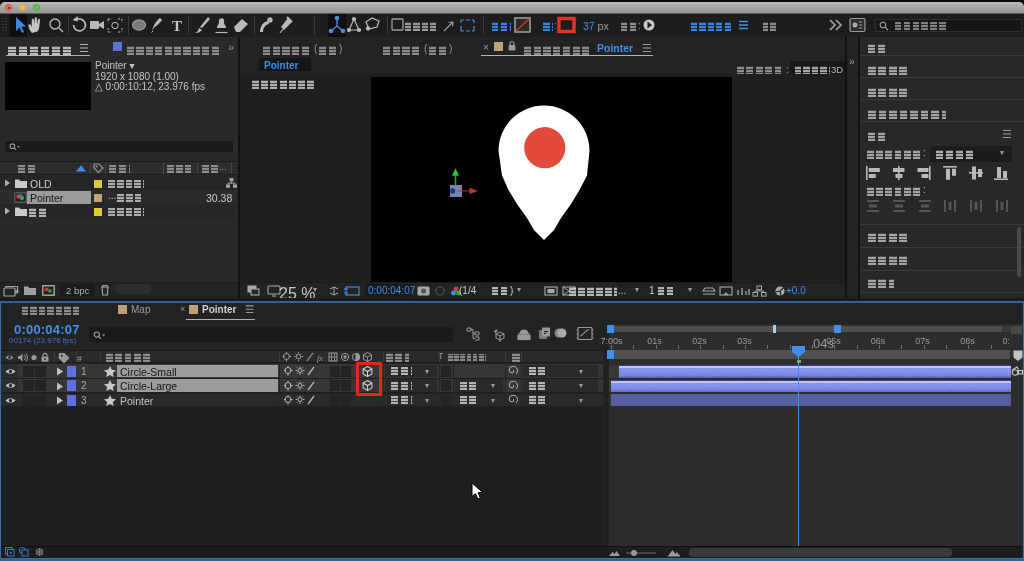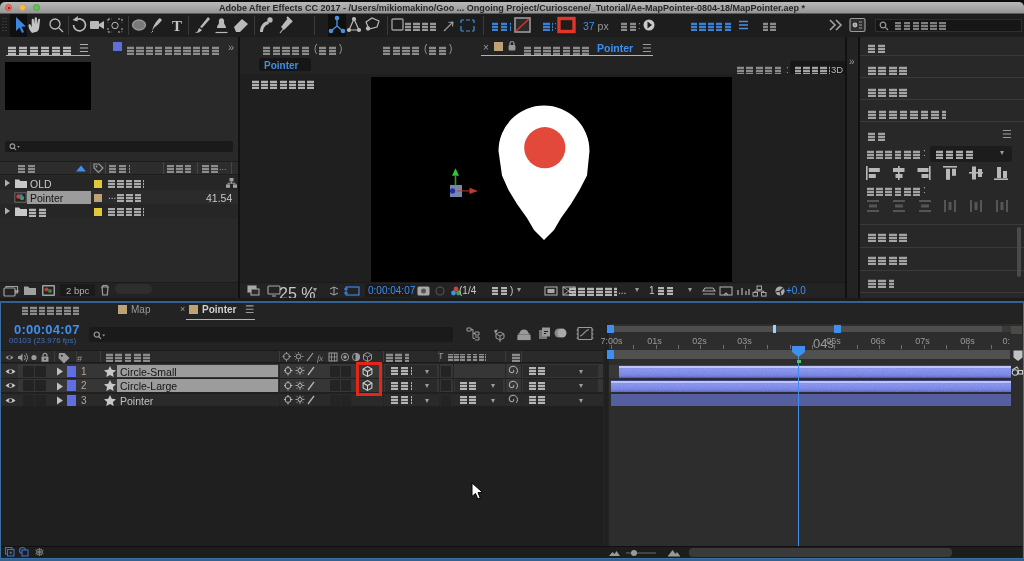--- a/index.html
+++ b/index.html
@@ -11,21 +11,20 @@
 </style></head>
 <body>
 <div id="app">
 
 <div class="abs" style="left:0;top:0;width:1024px;height:2px;background:#0b0b0b"></div>
 <div class="abs" style="left:0;top:2px;width:1024px;height:11.5px;background:linear-gradient(#b9b9b9,#959595);border-bottom:1px solid #5a5a5a;border-radius:5px 5px 0 0"></div>
 <div class="abs" style="left:5px;top:3.5px;width:7px;height:7px;border-radius:50%;background:#ee6a5e;border:.5px solid #d8503f"></div>
 <div class="abs" style="left:8px;top:6.5px;width:2px;height:2px;border-radius:50%;background:#7c1408"></div>
 <div class="abs" style="left:19px;top:3.5px;width:7px;height:7px;border-radius:50%;background:#f5bd4f;border:.5px solid #dfa036"></div>
 <div class="abs" style="left:33px;top:3.5px;width:7px;height:7px;border-radius:50%;background:#61c354;border:.5px solid #47a83a"></div>
-<div class="txt" style="left:0;top:2.5px;width:1024px;text-align:center;font-size:9px;font-weight:bold;color:#272727">Adobe After Effects CC 2017 - /Users/mikiomakino/Goo ... Ongoing Project/Curioscene/_Tutorial/Ae-MapPointer-0804-18/MapPointer.aep *</div>
 
 <div id="toolbar" class="abs" style="left:0;top:14px;width:1024px;height:23px;background:#1d1d1d">
 <svg style="left:0;top:0" width="1024" height="23" viewBox="0 0 1024 23">
 <g fill="none" stroke="#b9b9b9" stroke-width="1.3">
 
 <g stroke="#555" stroke-width="1">
             <path d="M3 4v15M6 4v15" stroke-dasharray="1,2"></path>
           </g>
 
 <rect x="10" y="0" width="17" height="23" fill="#0f0f0f" stroke="none"></rect>
@@ -147,20 +146,23 @@
 <div id="proj" class="abs" style="left:0;top:37px;width:238px;height:262px;background:#292929">
 
 <div class="jp" style="left:8px;top:9px;width:66px;height:9px;--c:#cfcfcf;--w:8.3px;--p:11px"></div>
 <div class="txt" style="left:79px;top:5px;color:#b0b0b0;font-size:11px">☰</div>
 <div class="abs" style="left:6px;top:17.5px;width:84px;height:1.5px;background:#b2b2b2"></div>
 <div class="abs" style="left:113px;top:5px;width:8.5px;height:8.5px;background:#5f6fd8"></div>
 <div class="jp" style="left:127px;top:9px;width:94px;height:9px;--c:#9a9a9a;--w:7.2px;--p:9.4px"></div>
 <div class="txt" style="left:228px;top:3.5px;color:#9a9a9a;font-size:11px">»</div>
 
 <div class="abs" style="left:5px;top:25px;width:86px;height:48px;background:#000"></div>
+<div class="txt" style="left:95px;top:24px;color:#c4c4c4;font-size:10px;line-height:10.5px">Pointer ▾
+1920 x 1080 (1.00)
+△ 0:00:10:12, 23.976 fps</div>
 
 <div class="abs" style="left:5px;top:104px;width:228px;height:11px;background:#1a1a1a;border-radius:2px"></div>
 <svg style="left:9px;top:106px" width="12" height="8" viewBox="0 0 12 8">
         <circle cx="3.4" cy="3.2" r="2.3" fill="none" stroke="#9a9a9a" stroke-width="1.1"></circle>
         <path d="M5.1 4.9 L7 6.8" stroke="#9a9a9a" stroke-width="1.1"></path>
         <path d="M8.2 3l2.6 0-1.3 2z" fill="#9a9a9a"></path>
       </svg>
 
 <div class="abs" style="left:0;top:124px;width:238px;height:14px;background:#2d2d2d;border-top:1px solid #1c1c1c;border-bottom:1px solid #1c1c1c"></div>
 <div class="jp" style="left:18px;top:128px;width:20px;height:8px;--c:#9a9a9a;--w:7.5px;--p:10px"></div>
@@ -208,21 +210,21 @@
         <rect x="1.5" y="1.5" width="10" height="8" fill="#222"></rect>
         <circle cx="4.5" cy="4.5" r="2.2" fill="#d04038"></circle>
         <circle cx="8" cy="6" r="2.2" fill="#3fa045"></circle>
         <circle cx="7" cy="3.5" r="1.6" fill="#3f6fd0"></circle>
       </svg>
 <div class="abs" style="left:27px;top:154px;width:64px;height:12.5px;background:#9c9c9c"></div>
 <div class="txt" style="left:30px;top:155px;color:#141414;font-size:10.5px">Pointer</div>
 <div class="abs" style="left:94px;top:156.5px;width:8px;height:8px;background:#bda276"></div>
 <div class="txt" style="left:108px;top:153px;color:#bdbdbd;font-size:10px">...</div>
 <div class="jp" style="left:117px;top:157px;width:26px;height:8px;--c:#bdbdbd;--w:6.8px;--p:8.8px"></div>
-<div class="txt" style="left:206px;top:155px;color:#c8c8c8;font-size:10.5px">41.54</div>
+<div class="txt" style="left:206px;top:155px;color:#c8c8c8;font-size:10.5px">30.38</div>
 
 <svg style="left:4px;top:170px" width="7" height="8">
         <path d="M1 0.5 L6 4 L1 7.5z" fill="#b0b0b0"></path>
       </svg>
 <svg style="left:15px;top:169px" width="12" height="10">
         <path d="M0 1.5h4l1.5 1.5H12v7H0z" fill="#c8c8c8"></path>
       </svg>
 <div class="jp" style="left:29px;top:171px;width:18px;height:8.5px;--c:#c8c8c8;--w:7.5px;--p:10px"></div>
 <div class="abs" style="left:94px;top:170.5px;width:8px;height:8px;background:#e3c73a"></div>
 <div class="jp" style="left:108px;top:171px;width:36px;height:8px;--c:#bdbdbd;--w:6.8px;--p:8.8px"></div>
@@ -434,21 +436,21 @@
 <div class="jp" style="left:21px;top:6px;width:59px;height:9px;--c:#9a9a9a;--w:6.3px;--p:8.5px"></div>
 <div class="abs" style="left:117px;top:5px;width:8.5px;height:8.5px;background:#bda276"></div>
 <div class="txt" style="left:130px;top:3.5px;color:#9a9a9a;font-size:10px">Map</div>
 <div class="txt" style="left:179px;top:4px;color:#9a9a9a;font-size:9px">×</div>
 <div class="abs" style="left:188px;top:5px;width:8.5px;height:8.5px;background:#bda276"></div>
 <div class="txt" style="left:201px;top:3.5px;color:#d0d0d0;font-size:10px;font-weight:bold">Pointer</div>
 <div class="txt" style="left:244px;top:2.5px;color:#9a9a9a;font-size:10.5px">☰</div>
 <div class="abs" style="left:185px;top:18.5px;width:69px;height:1.5px;background:#b2b2b2"></div>
 
 <div class="txt" style="left:13px;top:22px;color:#3f8fef;font-size:13px;font-weight:bold;letter-spacing:.2px">0:00:04:07</div>
-<div class="txt" style="left:8px;top:36px;color:#3f6fc0;font-size:8px">00103 (23.976 fps)</div>
+<div class="txt" style="left:8px;top:36px;color:#3f6fc0;font-size:8px">00174 (23.976 fps)</div>
 <div class="abs" style="left:88px;top:27px;width:364px;height:15px;background:#1a1a1a;border-radius:2px"></div>
 <svg style="left:92px;top:31px" width="14" height="9" viewBox="0 0 14 9">
         <circle cx="3.8" cy="3.6" r="2.6" fill="none" stroke="#9a9a9a" stroke-width="1.2"></circle>
         <path d="M5.7 5.5 L8 7.8" stroke="#9a9a9a" stroke-width="1.2"></path>
         <path d="M9.2 3.4l3 0-1.5 2.2z" fill="#9a9a9a"></path>
       </svg>
 <svg style="left:464px;top:26px" width="140" height="14" viewBox="0 0 140 14">
 <g fill="none" stroke="#9a9a9a" stroke-width="1.2">
 <path d="M2 2h4v3h-4zM10 6h4v3h-4zM10 11h4v3h-4M6 3.5h2v9h2M8 7.5h2" stroke-width="1"></path>
 <g>

